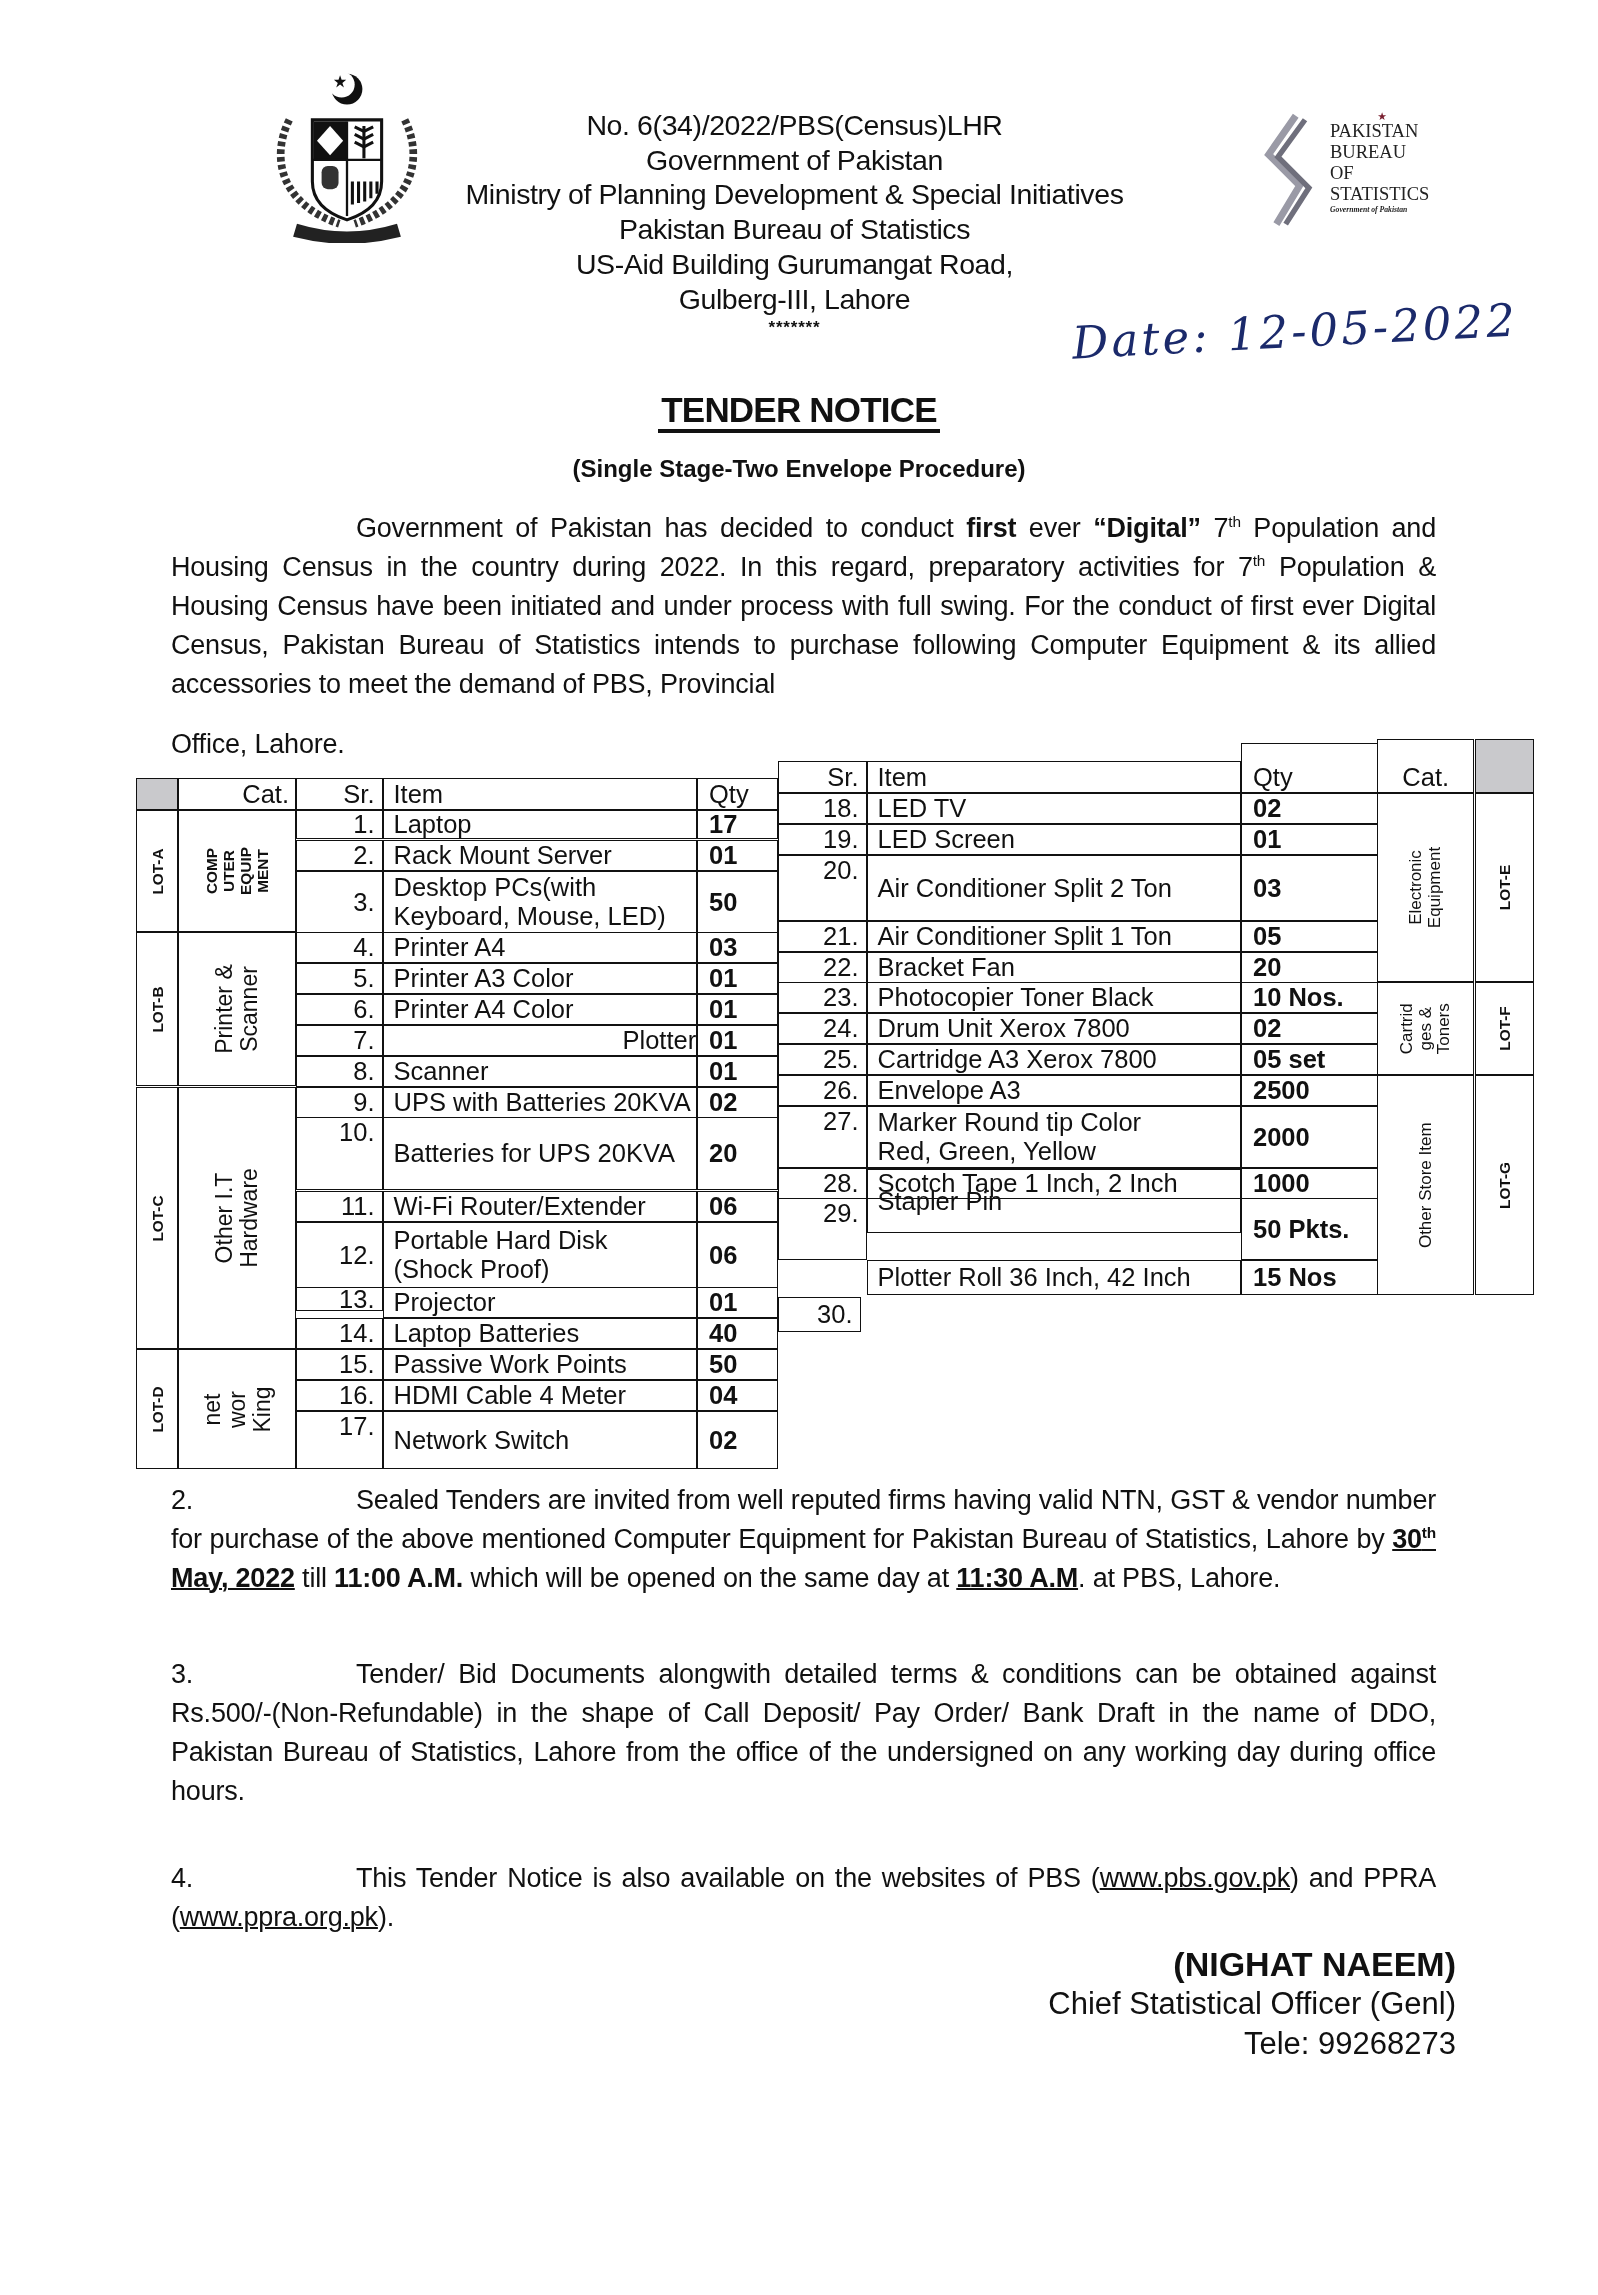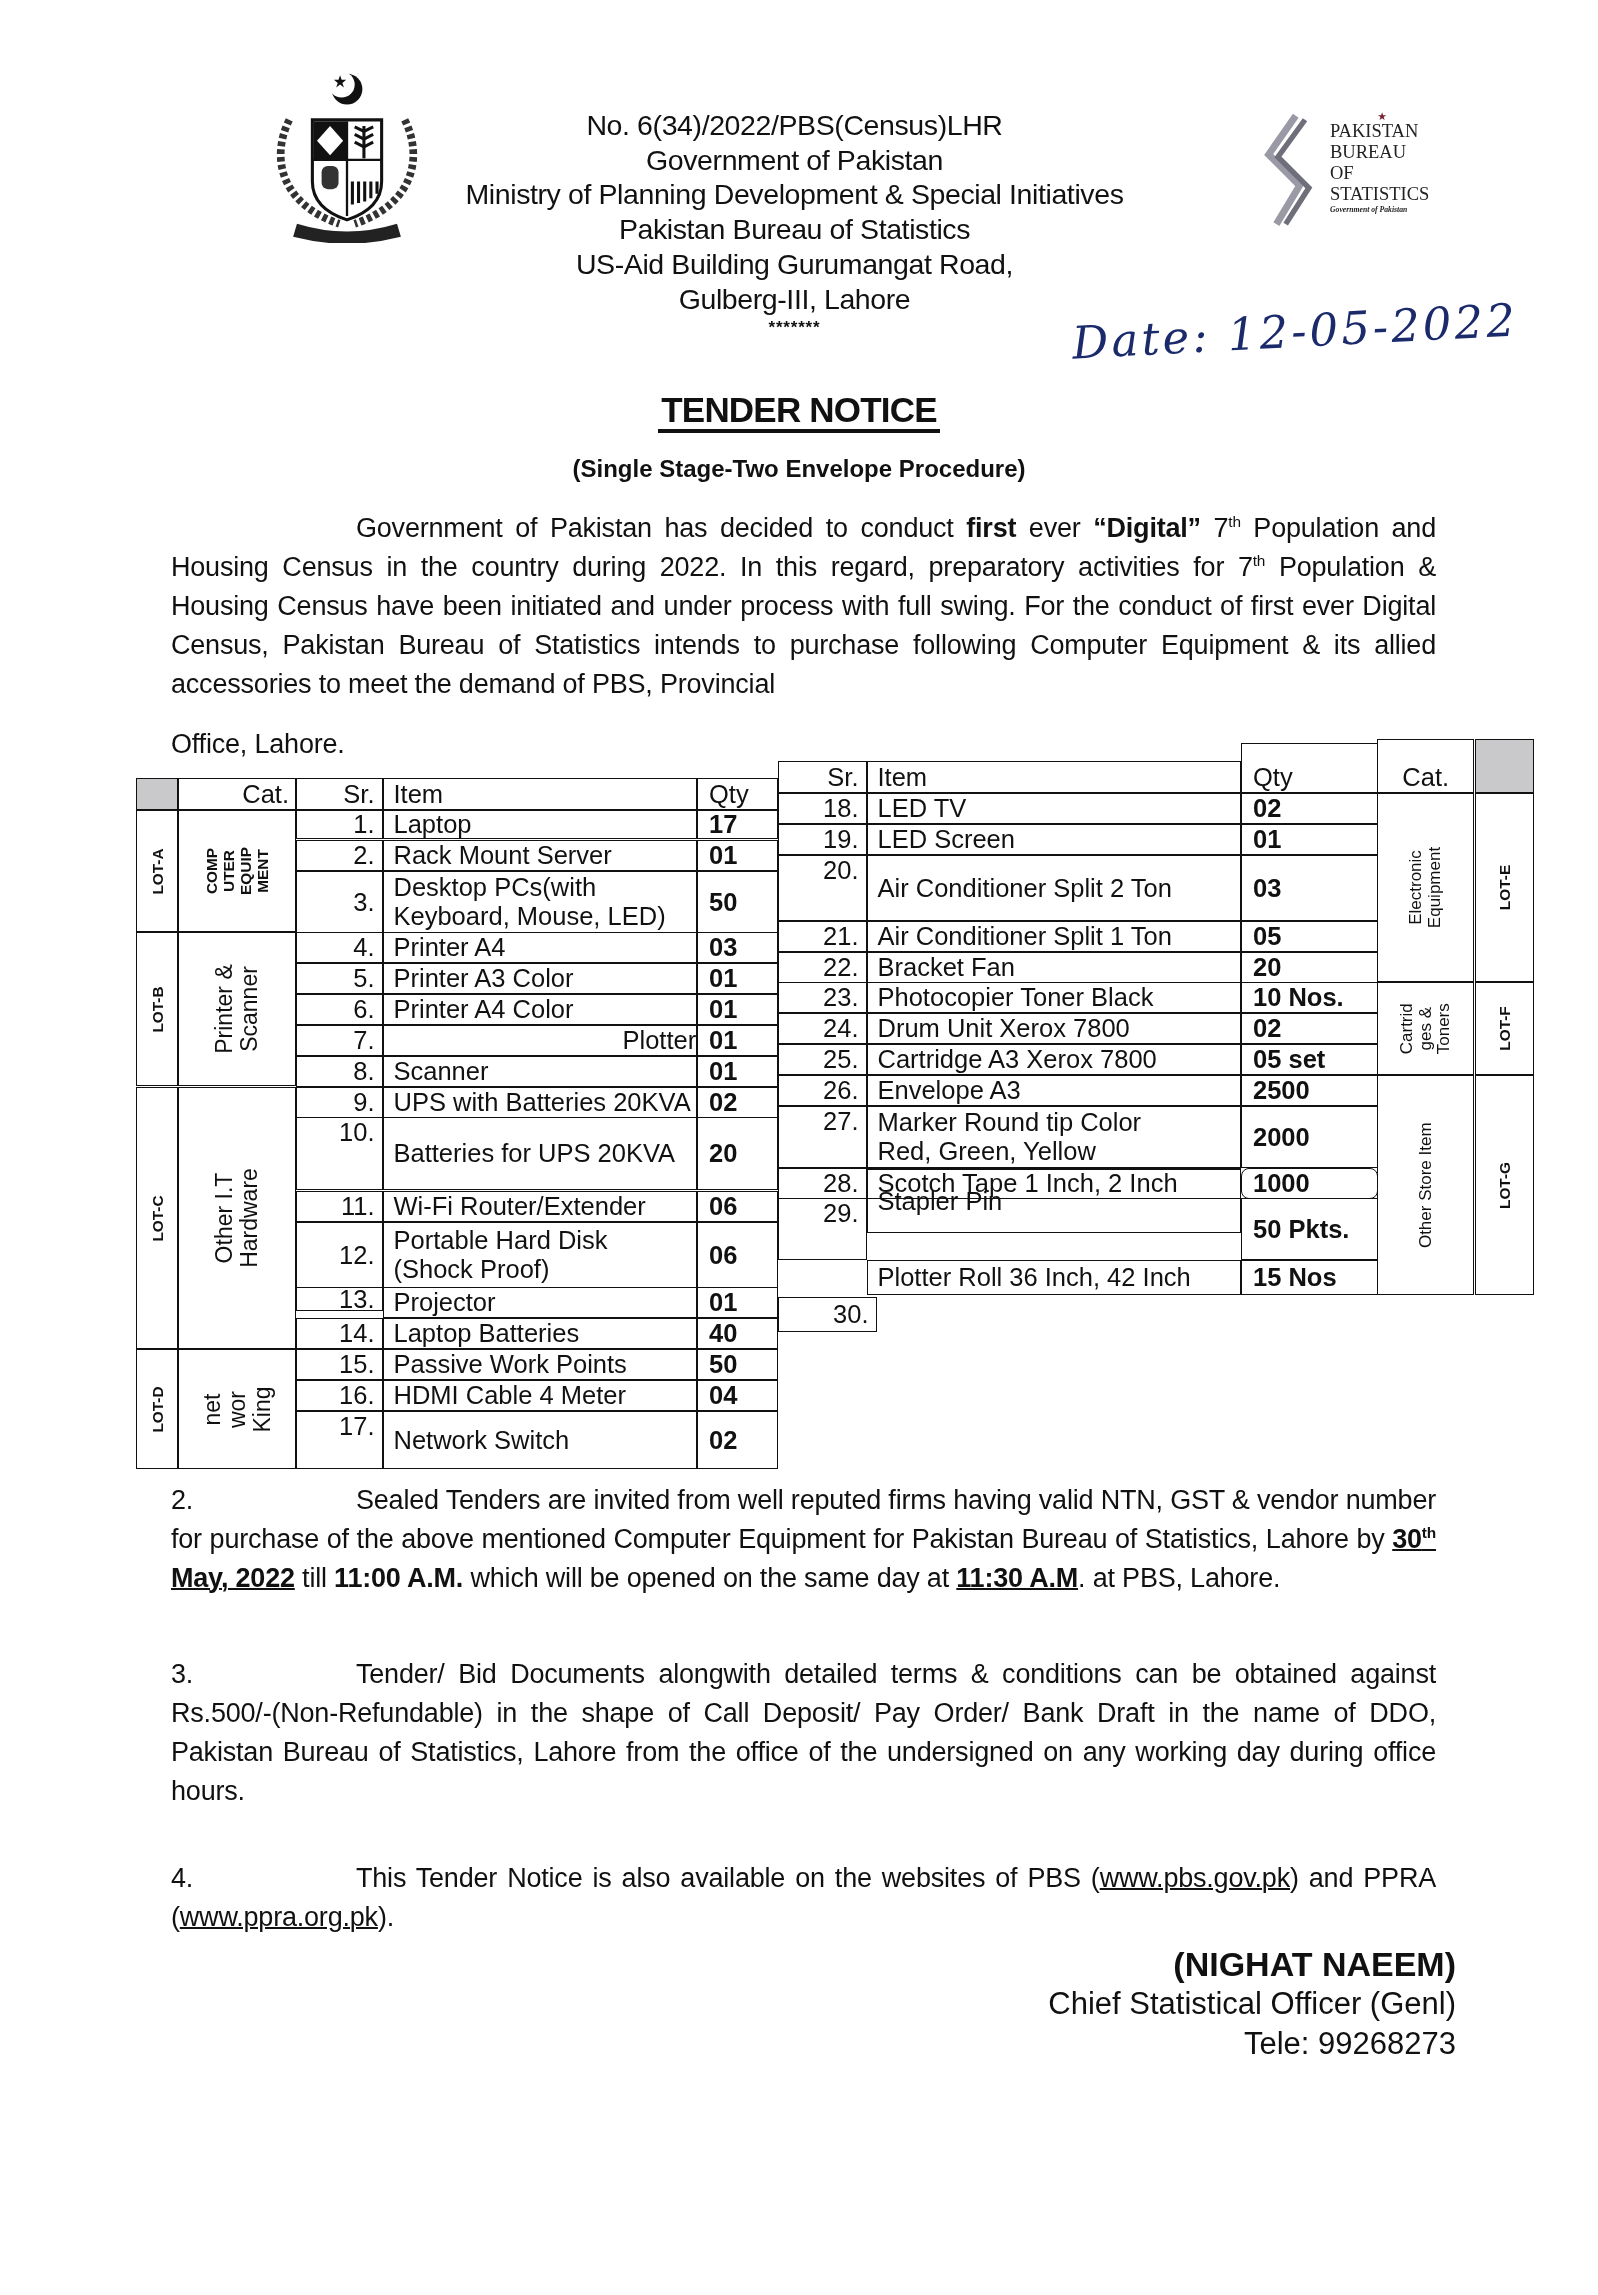--- a/index.html
+++ b/index.html
@@ -396,33 +396,33 @@
     </div>
     <div class="cell qty" style="left: 1242px; top: 1107px; width: 137px; height: 62px;">
       <span>2000</span>
     </div>
     <div class="cell sr" style="left: 779px; top: 1169px; width: 89px; height: 31px;">
       <span>28.</span>
     </div>
     <div class="cell item" style="left: 868px; top: 1169px; width: 374px; height: 31px;">
       <span>Scotch Tape 1 Inch, 2 Inch</span>
     </div>
-    <div class="cell qty" style="left: 1242px; top: 1169px; width: 137px; height: 31px; border-radius: 8px;">
+    <div class="cell qty" style="left: 1242px; top: 1169px; width: 137px; height: 31px;">
       <span>1000</span>
     </div>
     <div class="cell sr top" style="left: 779px; top: 1199px; width: 89px; height: 62px;">
       <span>29.</span>
     </div>
     <div class="cell item" style="left: 868px; top: 1170px; width: 374px; height: 64px;">
       <span>Stapler Pin</span>
     </div>
     <div class="cell qty" style="left: 1242px; top: 1199px; width: 137px; height: 62px;">
       <span>50 Pkts.</span>
     </div>
-    <div class="cell sr" style="left: 779px; top: 1261px; width: 99px; height: 35px; margin-top: 36px;">
+    <div class="cell sr" style="left: 779px; top: 1261px; width: 83px; height: 35px; margin-top: 36px;">
       <span>30.</span>
     </div>
     <div class="cell item" style="left: 868px; top: 1261px; width: 374px; height: 35px;">
       <span>Plotter Roll 36 Inch, 42 Inch</span>
     </div>
     <div class="cell qty" style="left: 1242px; top: 1261px; width: 137px; height: 35px;">
       <span>15 Nos</span>
     </div>
     <div class="cell vert" style="left: 1378px; top: 794px; width: 97px; height: 189px;">
       <div class="vtext catr">Electronic<br>Equipment</div>

